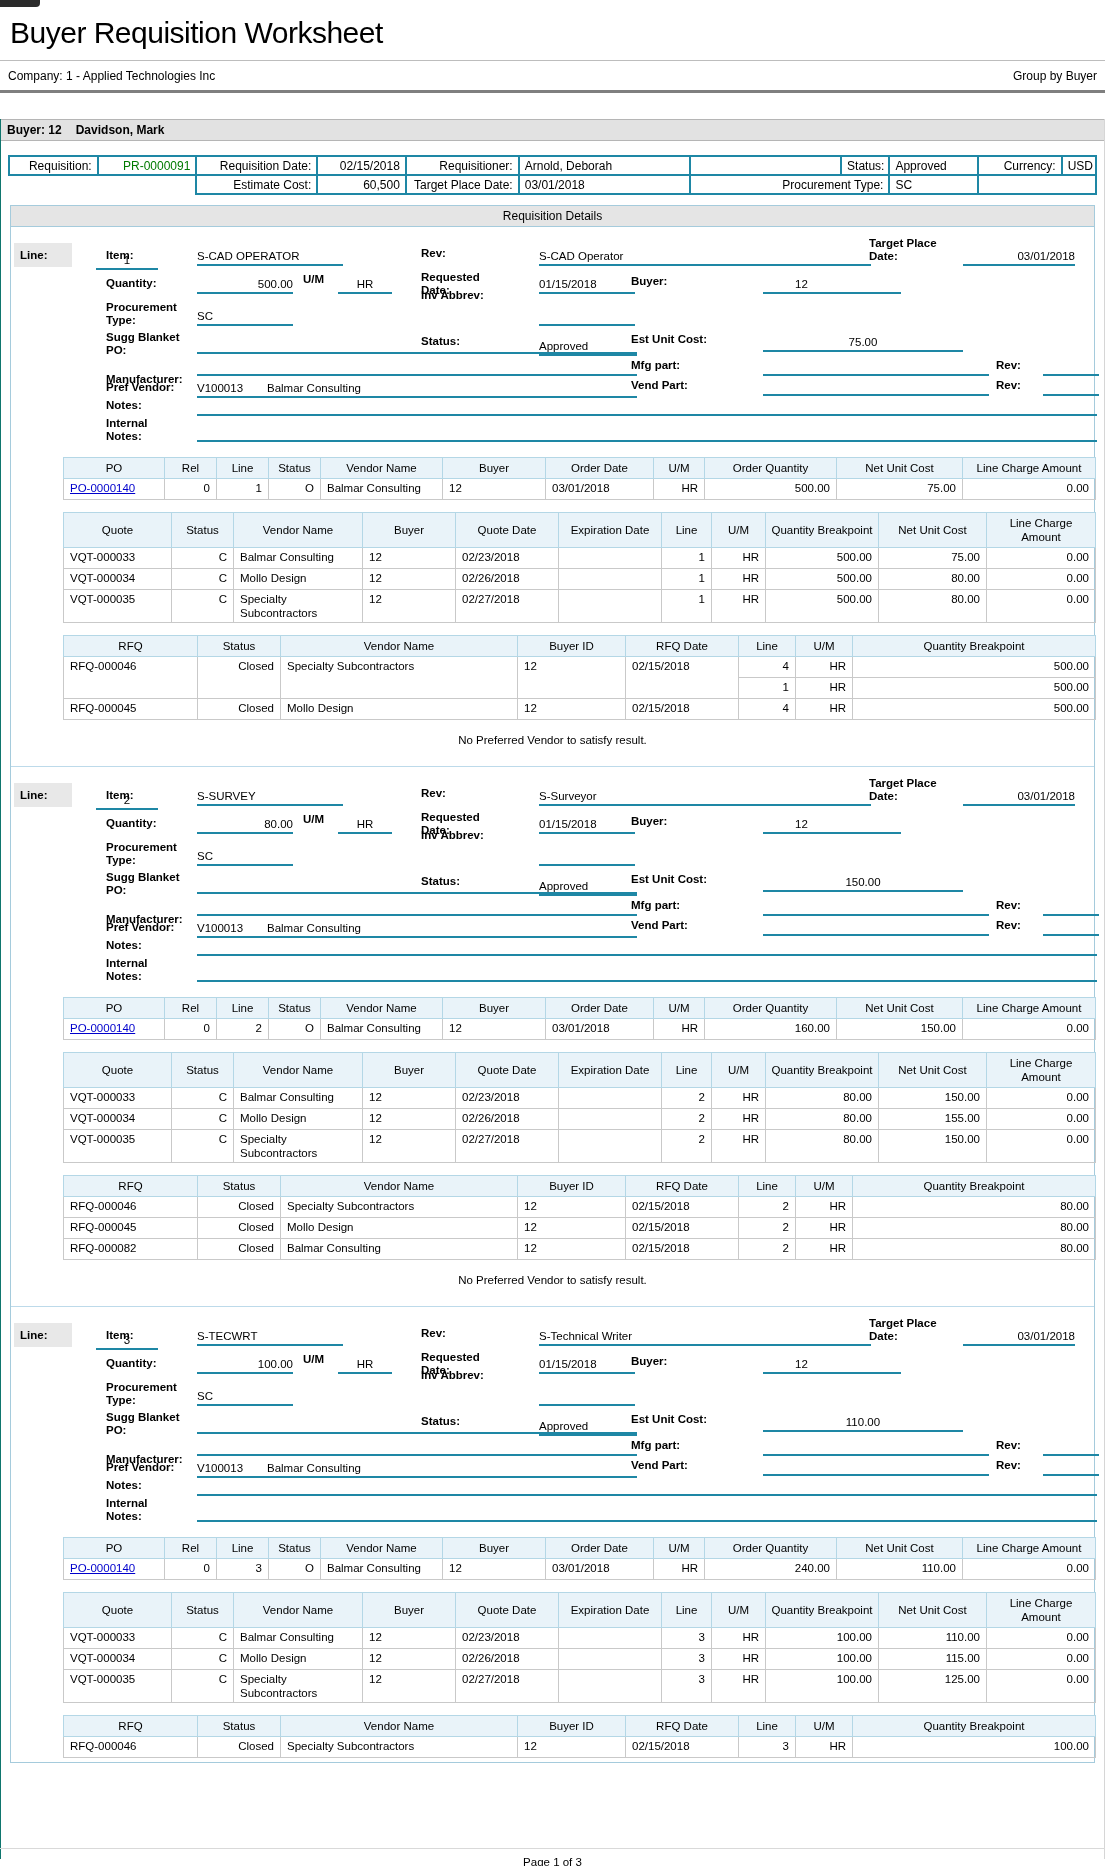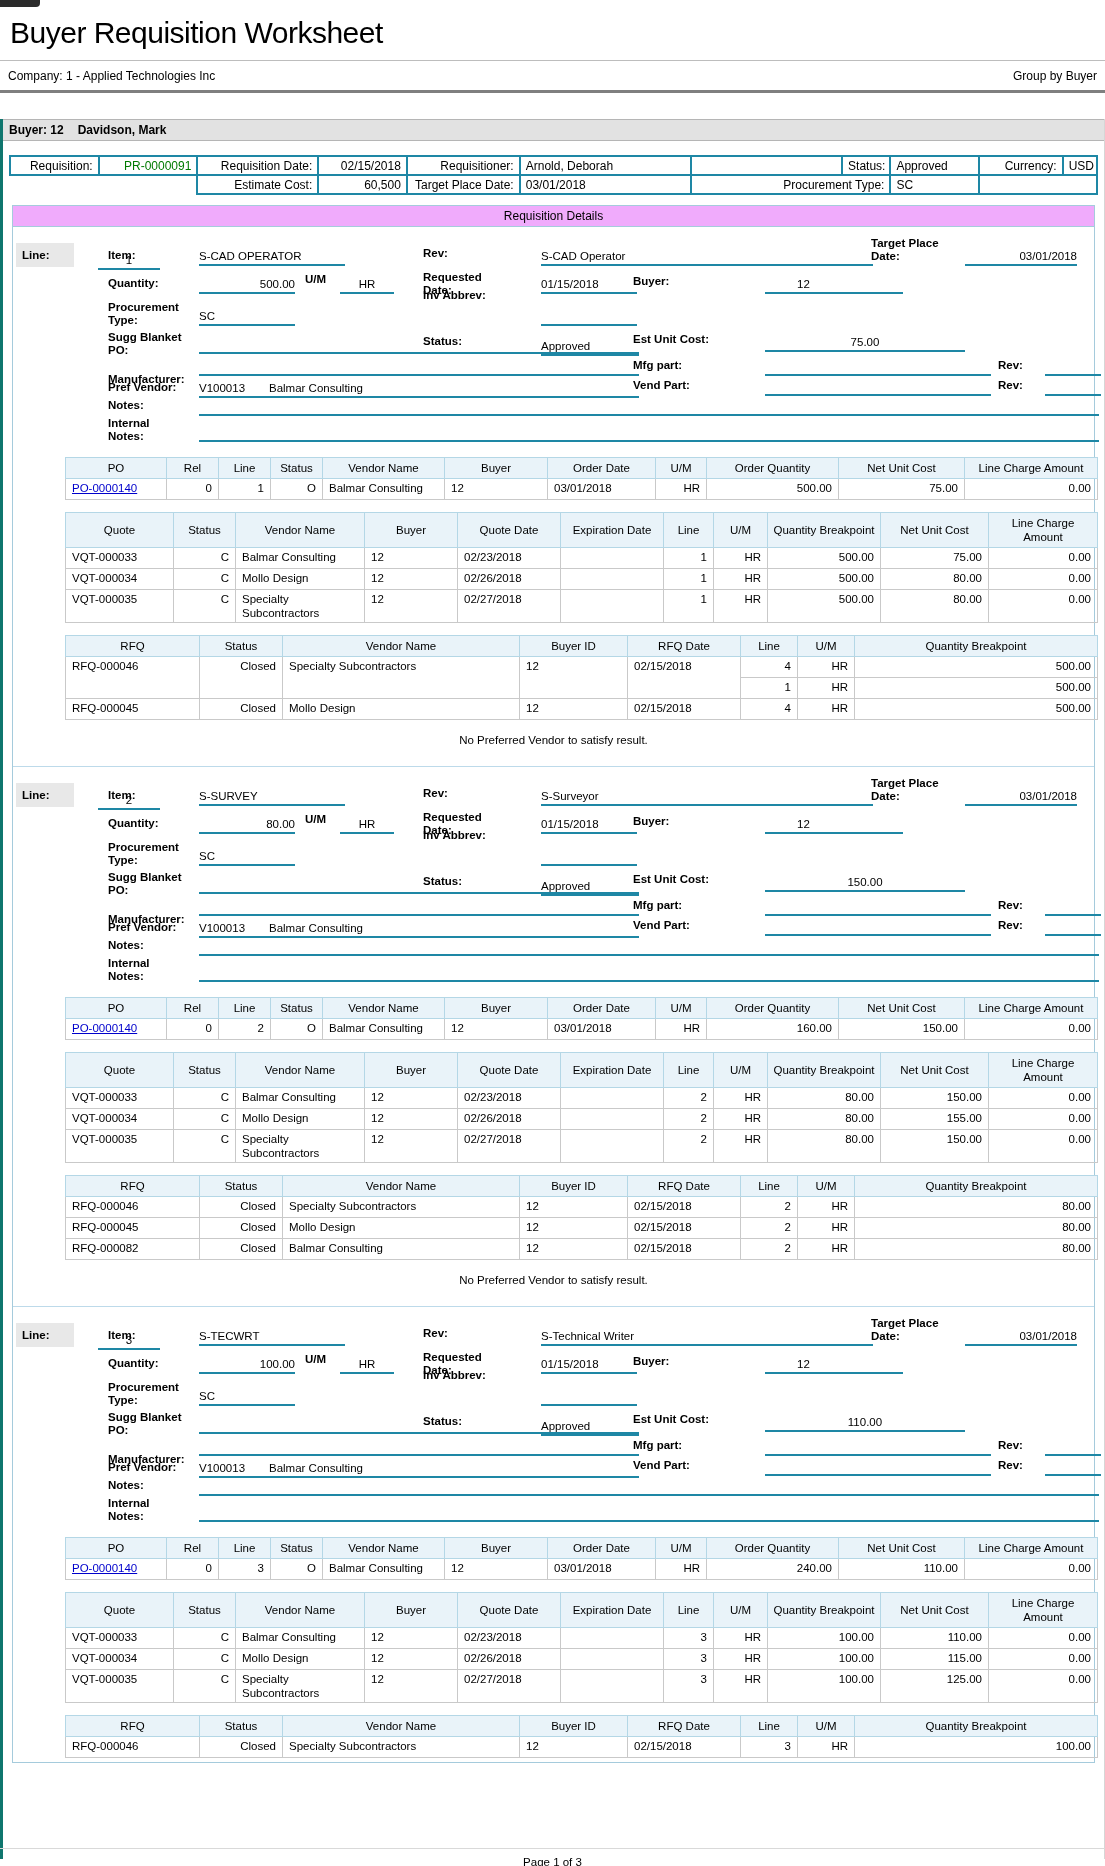--- a/index.html
+++ b/index.html
@@ -17,33 +17,33 @@
   body{
     height:1866px;overflow:hidden;background:#fff;position:relative;
     font-family:"Liberation Sans","DejaVu Sans",sans-serif;color:#000;
   }
   .corner-fragment{position:absolute;left:0;top:0;width:40px;height:7px;background:#2b2b2b;border-radius:0 0 4px 0;}
   .page{padding:8px 0 0 0;}
   h1.title{font-size:30px;font-weight:400;letter-spacing:-0.5px;padding:8px 10px 10px 10px;}
   .title-rule{border-bottom:1px solid #bdbdbd;}
   .subhead{display:flex;justify-content:space-between;align-items:center;font-size:12px;
     padding:8px 8px 7px 8px;border-bottom:3px solid #7f7f7f;}
-  .group-section{border-left:3px solid #0f766e;border-right:1px solid #d6d6d6;min-height:1740px;margin-top:26px;}
+  .group-section{border-left:1px solid #0f766e;border-right:1px solid #d6d6d6;min-height:1740px;margin-top:26px;}
   .buyer-bar{background:var(--gray-bar);border-top:1px solid #b5b5b5;border-bottom:1px solid #b5b5b5;
     font-size:12px;font-weight:bold;padding:3px 6px;height:22px;}
   .buyer-bar .gap{display:inline-block;width:14px;}
   
   table.summary{border-collapse:collapse;table-layout:fixed;width:1089px;margin:14px auto 0 auto;font-size:12px;}
   table.summary td{border:2px solid var(--teal);padding:1px 5px;height:19px;white-space:nowrap;overflow:hidden;}
   table.summary td.noborder{border:none;}
   .al{text-align:left;} .ac{text-align:right;} .ar{text-align:right;}
   .green{color:var(--green);}
   
   .details-box{border:1px solid var(--tbl-border);margin:10px 9px 0 9px;}
-  .details-title{background:#f0abfc;border-bottom:1px solid var(--tbl-border);text-align:center;
+  .details-title{background:#e5e5e5;border-bottom:1px solid var(--tbl-border);text-align:center;
     font-size:12px;padding:3px 0;}
   .line-block{position:relative;padding-bottom:4px;}
   .line-block + .line-block{border-top:1px solid #bddaea;}
   
   .fields{position:relative;height:218px;font-size:11.5px;}
   .fields .lab{position:absolute;font-weight:bold;line-height:13px;}
   .fields .val{position:absolute;border-bottom:2px solid var(--teal);min-height:15px;line-height:15px;
     white-space:nowrap;overflow:hidden;}
   .line-tag{position:absolute;left:3px;top:16px;width:58px;height:24px;background:#e8e8e8;
     font-weight:bold;font-size:11.5px;line-height:24px;padding-left:6px;}

